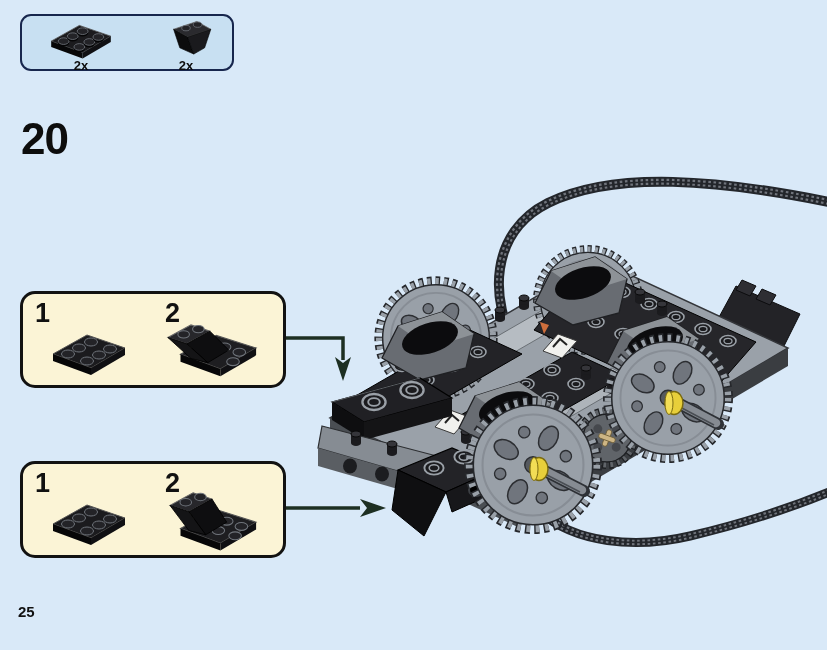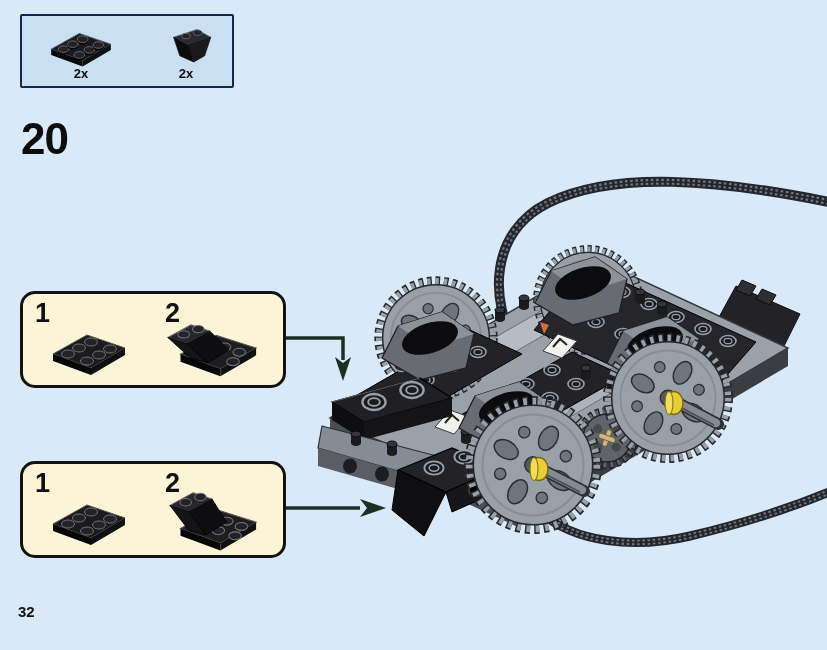--- a/index.html
+++ b/index.html
@@ -3,23 +3,23 @@
 <meta charset="utf-8">
 <style>
   html,body{margin:0;padding:0;}
   body{
     width:827px;height:650px;overflow:hidden;position:relative;
     background:#d9e9f8;
     font-family:"Liberation Sans", sans-serif;
     -webkit-font-smoothing:antialiased;
   }
   .parts-box{
-    position:absolute;left:20px;top:14px;width:214px;height:74px;
+    position:absolute;left:20px;top:14px;width:214px;height:57px;
     box-sizing:border-box;
-    background:#c8e0f2;border:2px solid #17264d;border-radius:2px;
+    background:#c8e0f2;border:2px solid #17264d;border-radius:11px;
     display:flex;align-items:center;justify-content:space-around;
   }
   .part{display:flex;flex-direction:column;align-items:center;}
   .part-qty{font-size:13px;font-weight:bold;color:#0c0c0c;margin-top:-3px;}
   .step-number{
     position:absolute;left:21px;top:86px;
     font-size:44px;font-weight:800;color:#0d0d0d;letter-spacing:-1px;margin-top:28px;
   }
   .callout{
     position:absolute;left:20px;width:266px;height:97px;box-sizing:border-box;
@@ -323,13 +323,13 @@
     <ellipse cx="82" cy="53" rx="6" ry="3.8" fill="#232327" stroke="#70757c" stroke-width="1"></ellipse>
     <ellipse cx="66" cy="48" rx="6" ry="3.8" fill="#232327" stroke="#70757c" stroke-width="1"></ellipse>
     <polygon points="20,24 42,12 60,18 38,30" fill="#27272b" stroke="#666" stroke-width="1"></polygon>
     <ellipse cx="35" cy="21" rx="5.5" ry="3.5" fill="#232327" stroke="#70757c" stroke-width="1"></ellipse>
     <ellipse cx="49" cy="16" rx="5.5" ry="3.5" fill="#232327" stroke="#70757c" stroke-width="1"></ellipse>
     <polygon points="38,30 60,18 74,40 54,52" fill="#0e0e10" stroke="#000" stroke-width="0.8"></polygon>
     <polygon points="20,24 38,30 54,52 38,48" fill="#141416" stroke="#000" stroke-width="0.8"></polygon>
   </svg>
 </div>
 
-<div class="page-number">32</div>
+<div class="page-number">25</div>
 
 </body></html>

